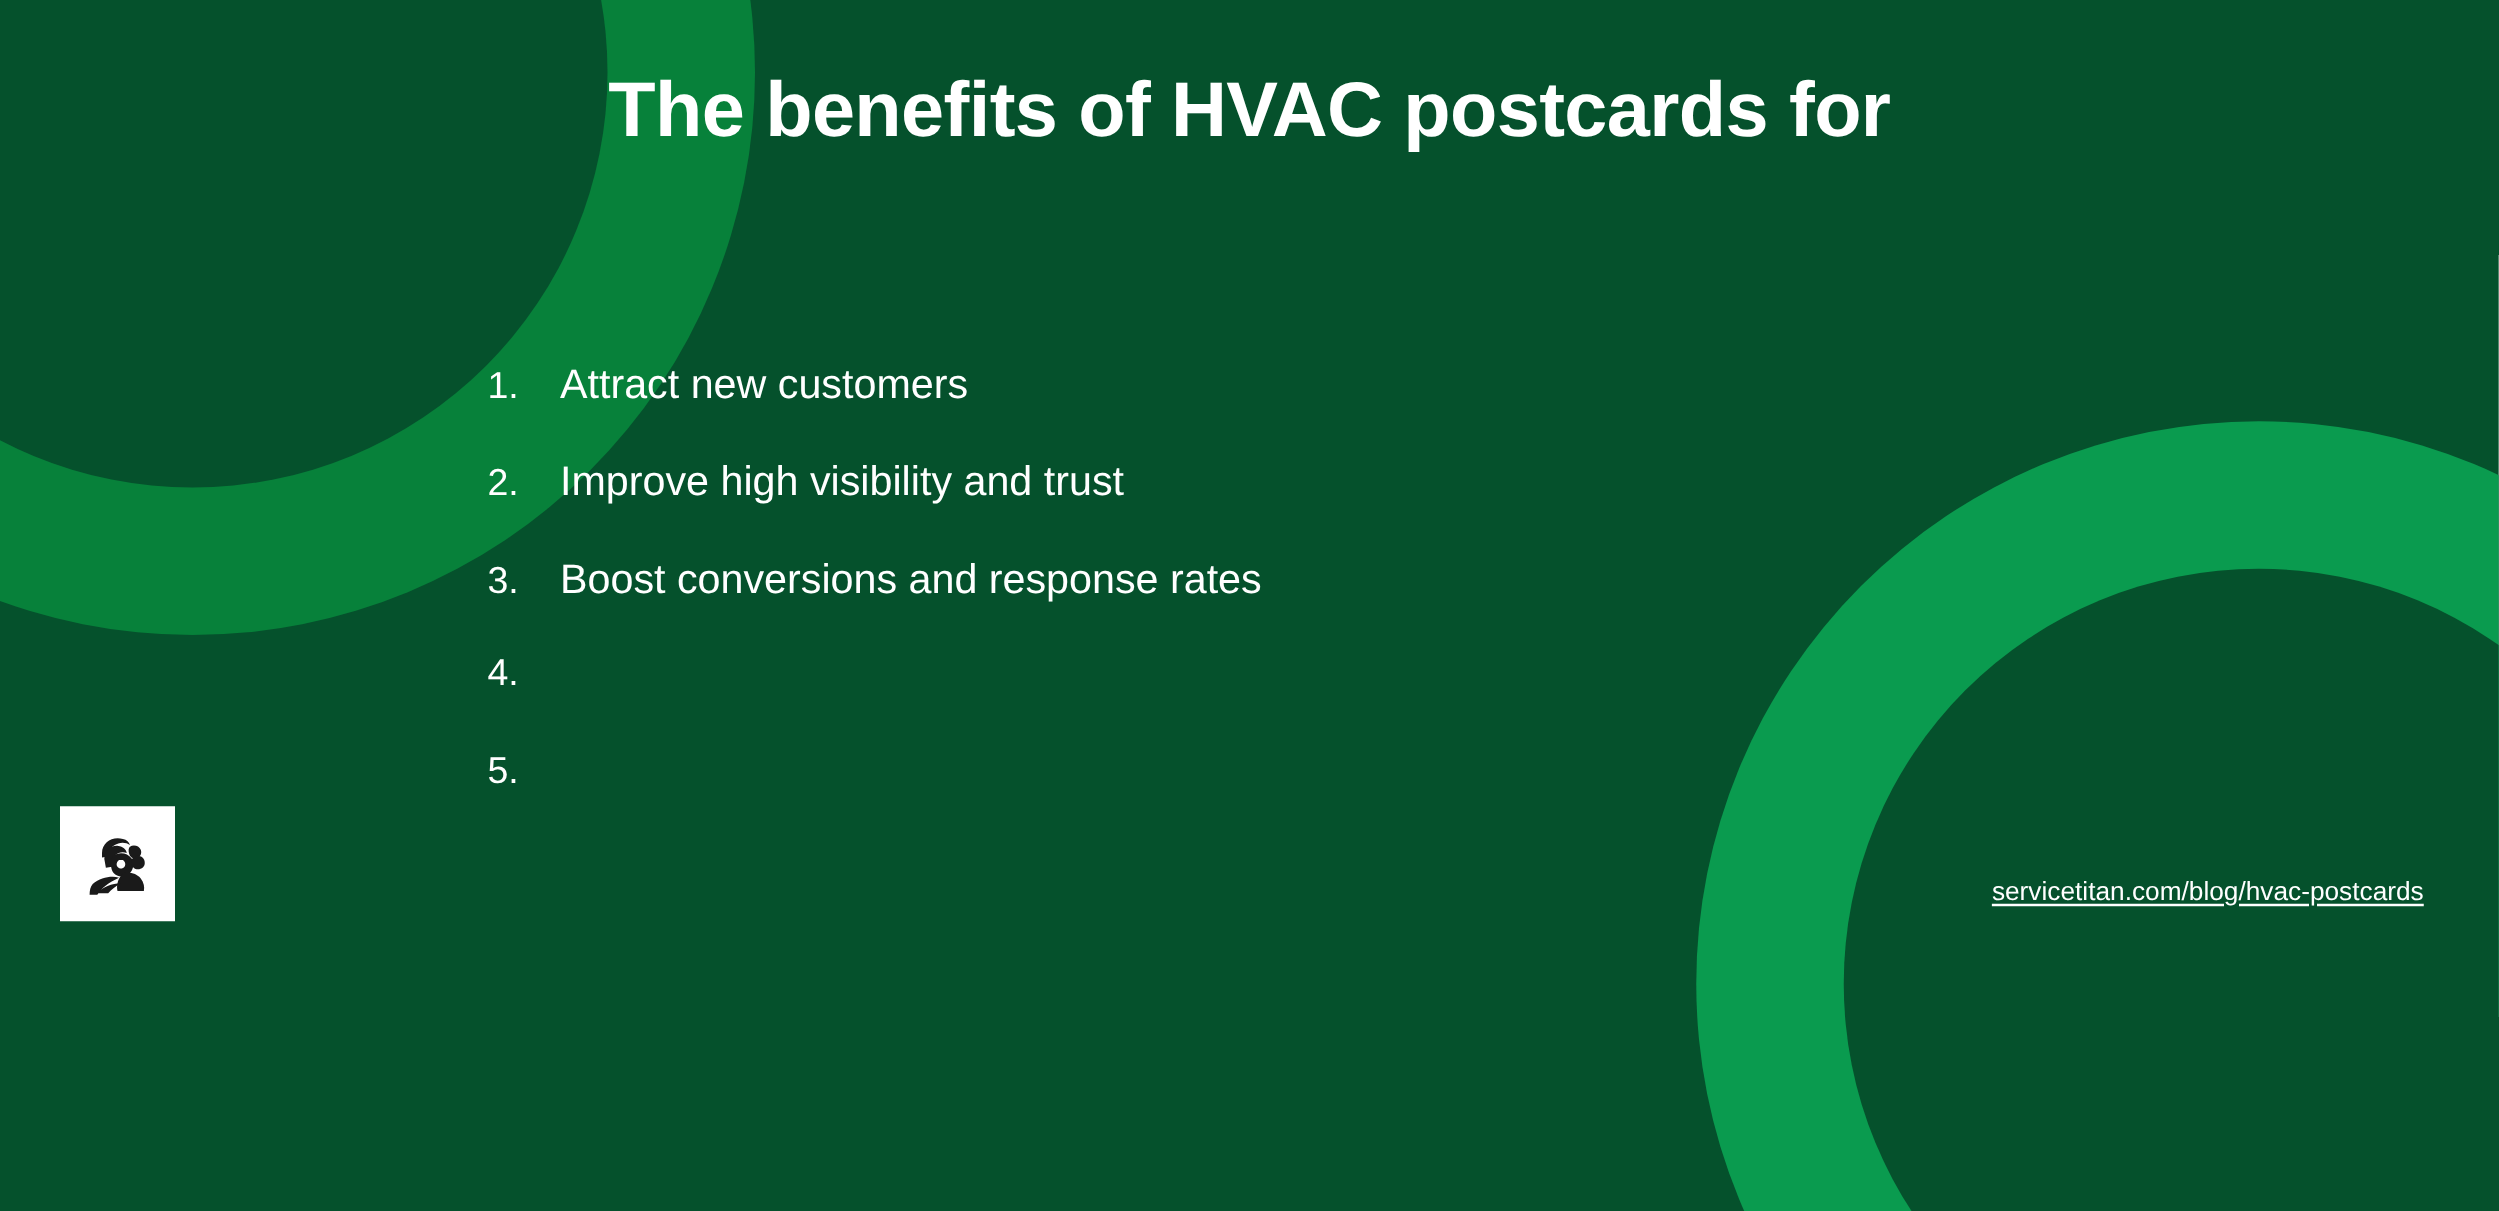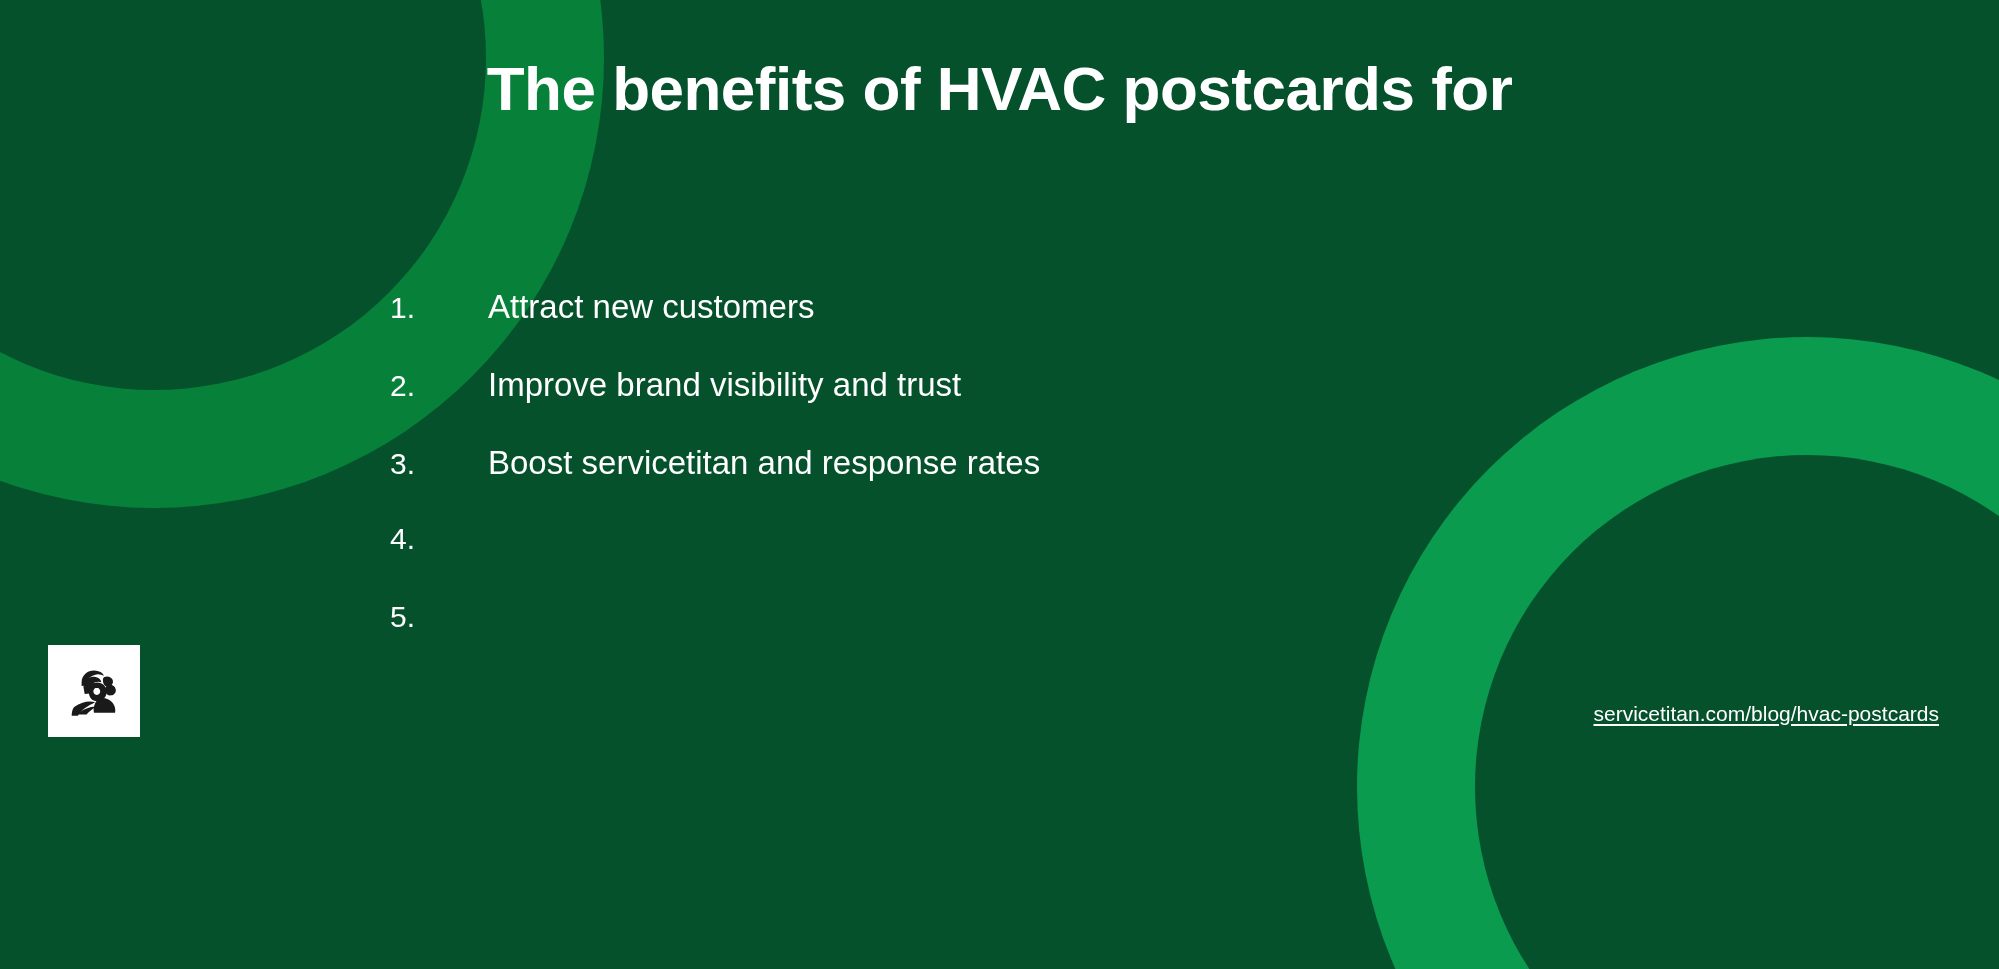--- a/index.html
+++ b/index.html
@@ -91,21 +91,20 @@
     width:58px;
     flex:0 0 58px;
     font-size:30px;
     text-align:left;
     color:#ffffff;
   }
   .benefit-text {
     font-size:33px;
     color:#ffffff;
     white-space:nowrap;
-    margin-left:40px;
   }
 
   
   .logo-tile {
     position:absolute;
     left:48px; bottom:232px;
     width:92px; height:92px;
     background:#ffffff;
     display:flex;
     align-items:center;
@@ -145,25 +144,25 @@
       <span class="title-line">The benefits of HVAC postcards for</span>
     </h1>
 
     <ol class="benefits-list">
       <li class="benefit-item">
         <span class="benefit-num">1.</span>
         <span class="benefit-text">Attract new customers</span>
       </li>
       <li class="benefit-item">
         <span class="benefit-num">2.</span>
-        <span class="benefit-text">Improve brand visibility and trust</span>
+        <span class="benefit-text">Improve high visibility and trust</span>
       </li>
       <li class="benefit-item">
         <span class="benefit-num">3.</span>
-        <span class="benefit-text">Boost servicetitan and response rates</span>
+        <span class="benefit-text">Boost conversions and response rates</span>
       </li>
       <li class="benefit-item">
         <span class="benefit-num">4.</span>
       </li>
       <li class="benefit-item">
         <span class="benefit-num">5.</span>
       </li>
     </ol>
 
     <div class="logo-tile">

